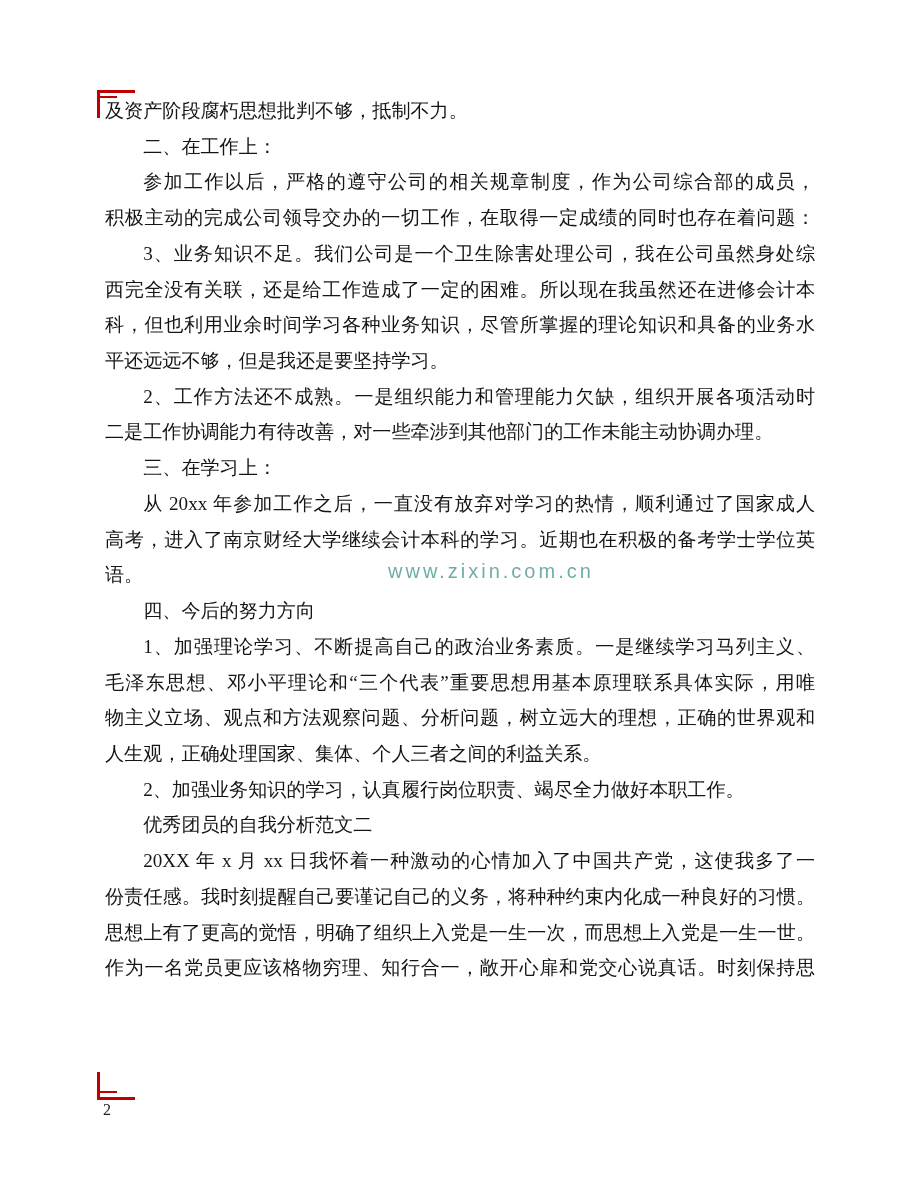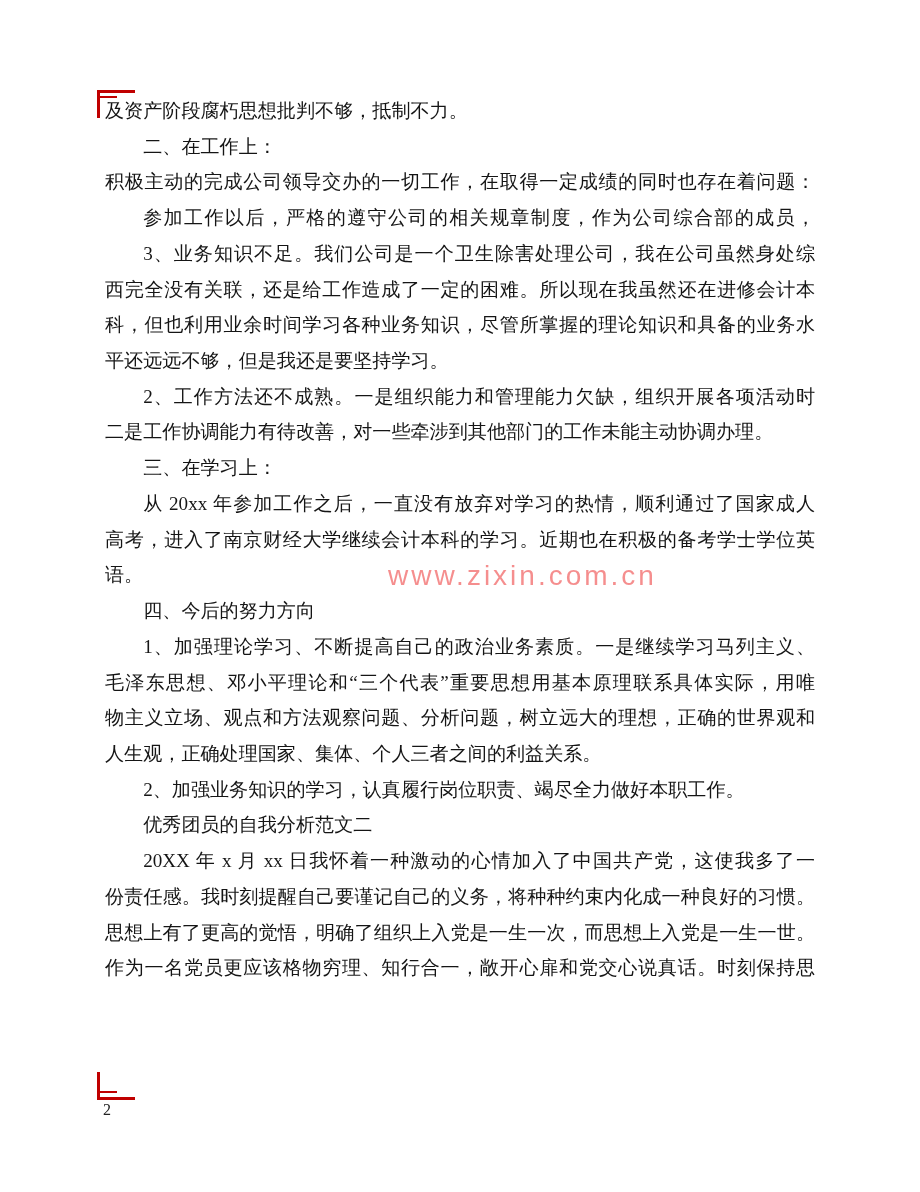--- a/index.html
+++ b/index.html
@@ -34,23 +34,23 @@
   }
   .line.indent { text-indent: 2em; }
   .line.fill {
     text-align: justify;
     text-align-last: justify;
   }
   .watermark {
     position: absolute;
     left: 388px;
     top: 560px;
-    font-size: 28px;
+    font-size: 20px;
     letter-spacing: 3px;
-    color: #ef4444;
+    color: #0f766e;
     opacity: 0.6;
     font-family: "Liberation Sans", "DejaVu Sans", sans-serif;
     user-select: none;
     pointer-events: none;
   }
   .mark {
     position: absolute;
     background: var(--accent, #c00000);
   }
   .mark.tl-h1 { left: 97px; top: 90px;  width: 38px; height: 3px; }
@@ -74,22 +74,22 @@
 
   <span class="mark tl-h1"></span>
   <span class="mark tl-h2"></span>
   <span class="mark tl-v"></span>
 
   <div class="watermark">www.zixin.com.cn</div>
 
   <div class="doc-body">
       <div class="line">及资产阶段腐朽思想批判不够，抵制不力。</div>
       <div class="line indent">二、在工作上：</div>
+      <div class="line indent fill">参加工作以后，严格的遵守公司的相关规章制度，作为公司综合部的成员，</div>
       <div class="line fill">积极主动的完成公司领导交办的一切工作，在取得一定成绩的同时也存在着问题：</div>
-      <div class="line indent fill">参加工作以后，严格的遵守公司的相关规章制度，作为公司综合部的成员，</div>
       <div class="line indent fill">3、业务知识不足。我们公司是一个卫生除害处理公司，我在公司虽然身处综</div>
       <div class="line fill">西完全没有关联，还是给工作造成了一定的困难。所以现在我虽然还在进修会计本</div>
       <div class="line fill">科，但也利用业余时间学习各种业务知识，尽管所掌握的理论知识和具备的业务水</div>
       <div class="line">平还远远不够，但是我还是要坚持学习。</div>
       <div class="line indent fill">2、工作方法还不成熟。一是组织能力和管理能力欠缺，组织开展各项活动时</div>
       <div class="line">二是工作协调能力有待改善，对一些牵涉到其他部门的工作未能主动协调办理。</div>
       <div class="line indent">三、在学习上：</div>
       <div class="line indent fill">从 20xx 年参加工作之后，一直没有放弃对学习的热情，顺利通过了国家成人</div>
       <div class="line fill">高考，进入了南京财经大学继续会计本科的学习。近期也在积极的备考学士学位英</div>
       <div class="line">语。</div>

